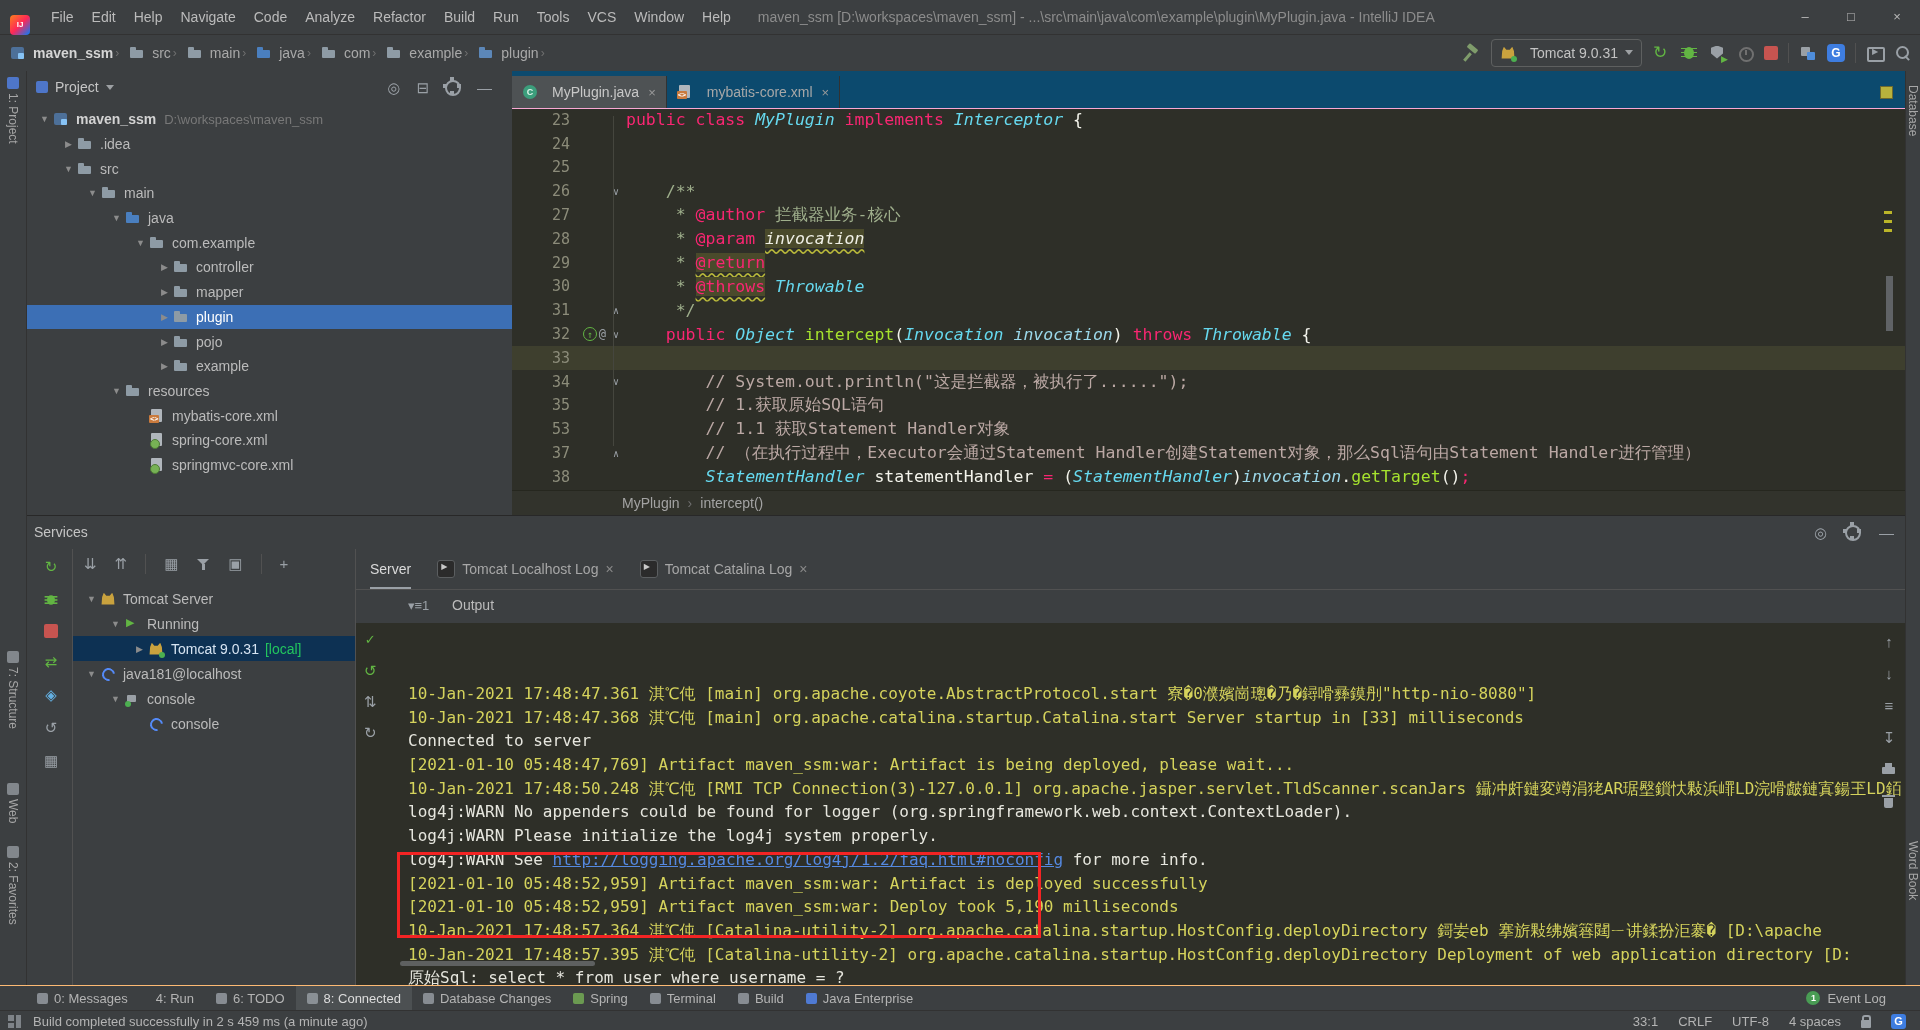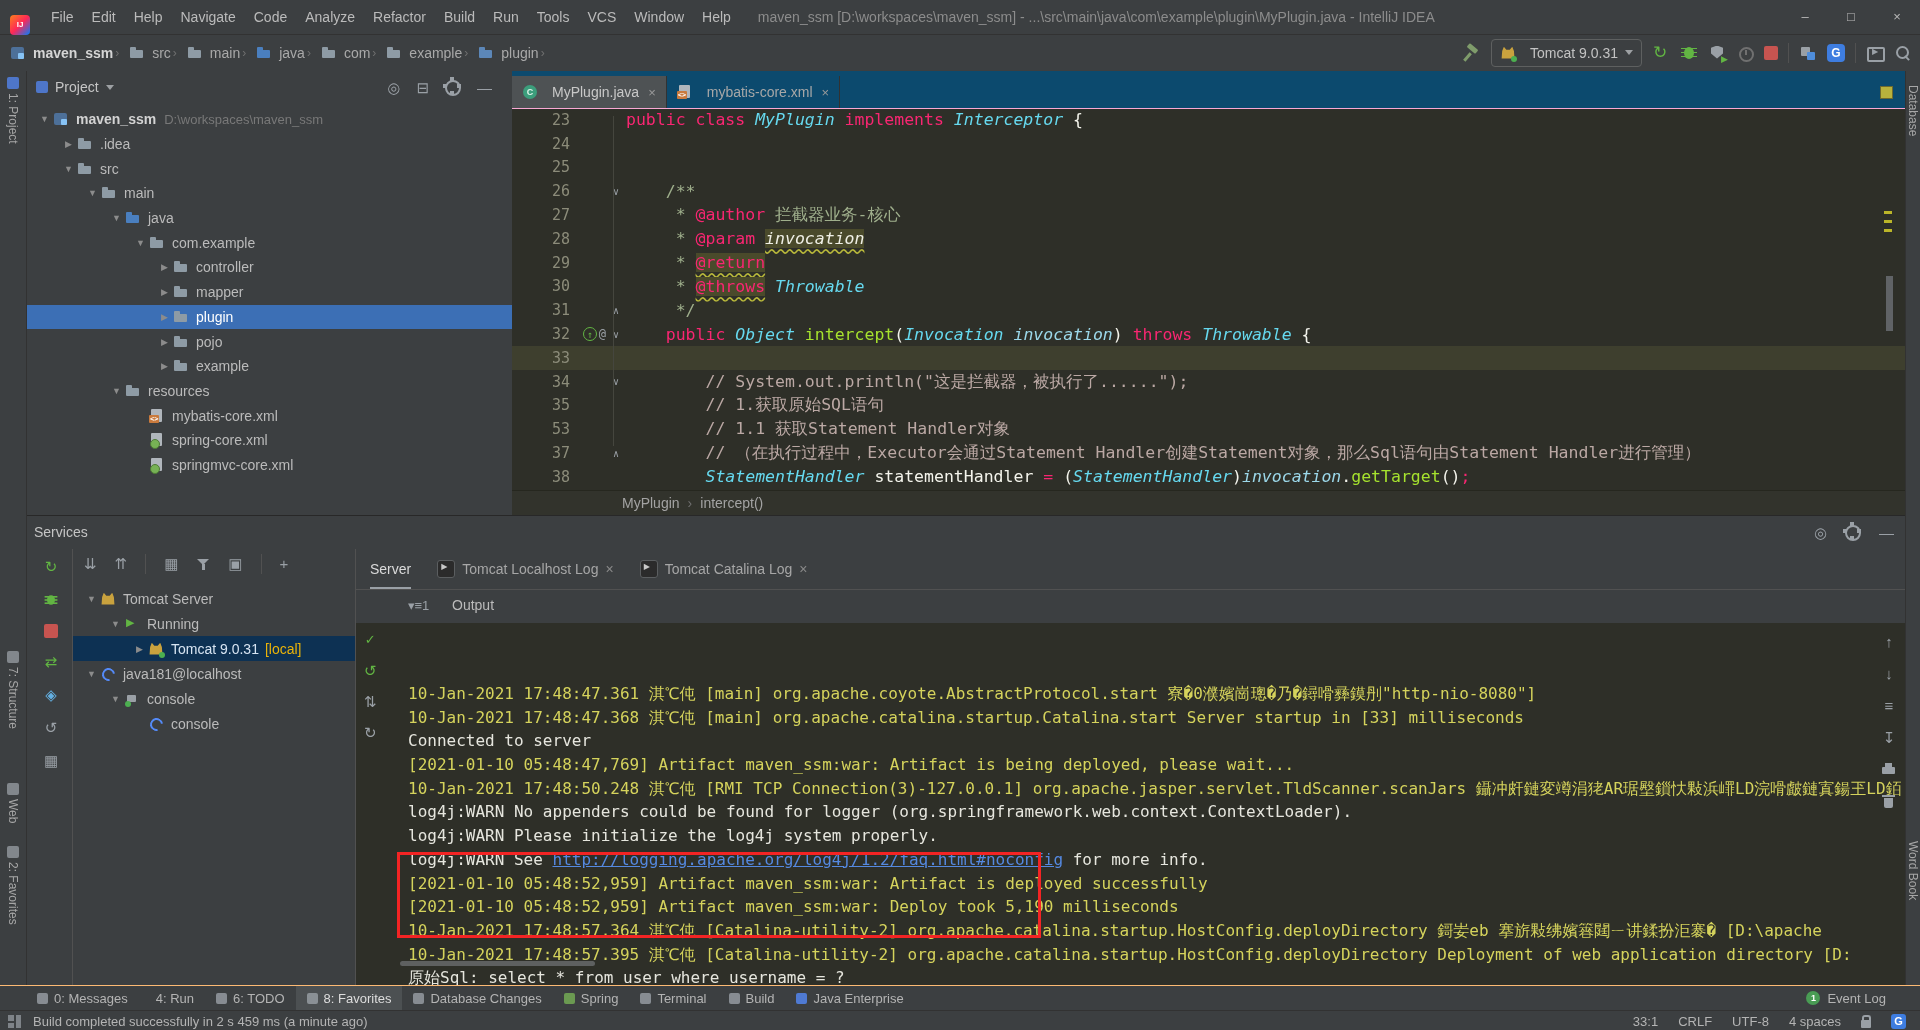--- a/index.html
+++ b/index.html
@@ -133,21 +133,21 @@
   
   #services{position:absolute;left:26px;top:515px;width:1894px;height:470px;background:#3c3f41;border-top:1px solid #282828}
   #services-title{position:absolute;left:8px;top:8px;color:#c5c5c5}
   #services-hicons{position:absolute;right:26px;top:8px;display:flex;gap:18px;align-items:center}
   #svc-left-strip{position:absolute;left:8px;top:42px;width:34px;display:flex;flex-direction:column;align-items:center;gap:15px}
   #svc-divider{position:absolute;left:46px;top:33px;width:1px;height:437px;background:#515151}
   #svc-toolbar{position:absolute;left:58px;top:38px;display:flex;gap:18px;align-items:center}
   #svc-tree{position:absolute;left:47px;top:70px;width:282px}
   .srow{height:25px;display:flex;align-items:center;white-space:nowrap;color:#bbbbbb}
   .srow.selected{background:#0d3153;color:#d7e4f2}
-  .srow .textra{color:#eab308;margin-left:6px}
+  .srow .textra{color:#22c55e;margin-left:6px}
   #svc-right{position:absolute;left:329px;top:33px;right:0;bottom:0;border-left:1px solid #515151}
   #svc-tabs{position:absolute;left:14px;top:0;height:40px;display:flex;align-items:center;gap:26px}
   .stab{display:flex;align-items:center;gap:7px;color:#a7a7a7;height:40px}
   .stab.active{color:#dadada;box-shadow:inset 0 -2px 0 #9aa0a6}
   .console-ic{width:16px;height:16px;background:#2b2b2b;border:1px solid #5b5e60;border-radius:3px;position:relative}
   .console-ic::after{content:"\25B6";position:absolute;left:3px;top:1px;color:#c8c8c8;font-size:8px}
   .stab .close{color:#8a8a8a}
   #svc-output-row{position:absolute;left:0;top:40px;right:0;height:34px;border-top:1px solid #515151;border-bottom:1px solid #515151}
   #output-widget{position:absolute;left:52px;top:8px;color:#9aa0a6;font-size:13px}
   #output-label{position:absolute;left:96px;top:7px;color:#bbbbbb}
@@ -699,21 +699,21 @@
       <div class="bitem">
         <span class="bicon run"></span>
         <span>4: Run</span>
       </div>
       <div class="bitem">
         <span class="bicon"></span>
         <span>6: TODO</span>
       </div>
       <div class="bitem active">
         <span class="bicon"></span>
-        <span>8: Favorites</span>
+        <span>8: Connected</span>
       </div>
       <div class="bitem">
         <span class="bicon"></span>
         <span>Database Changes</span>
       </div>
       <div class="bitem">
         <span class="bicon spring"></span>
         <span>Spring</span>
       </div>
       <div class="bitem">

